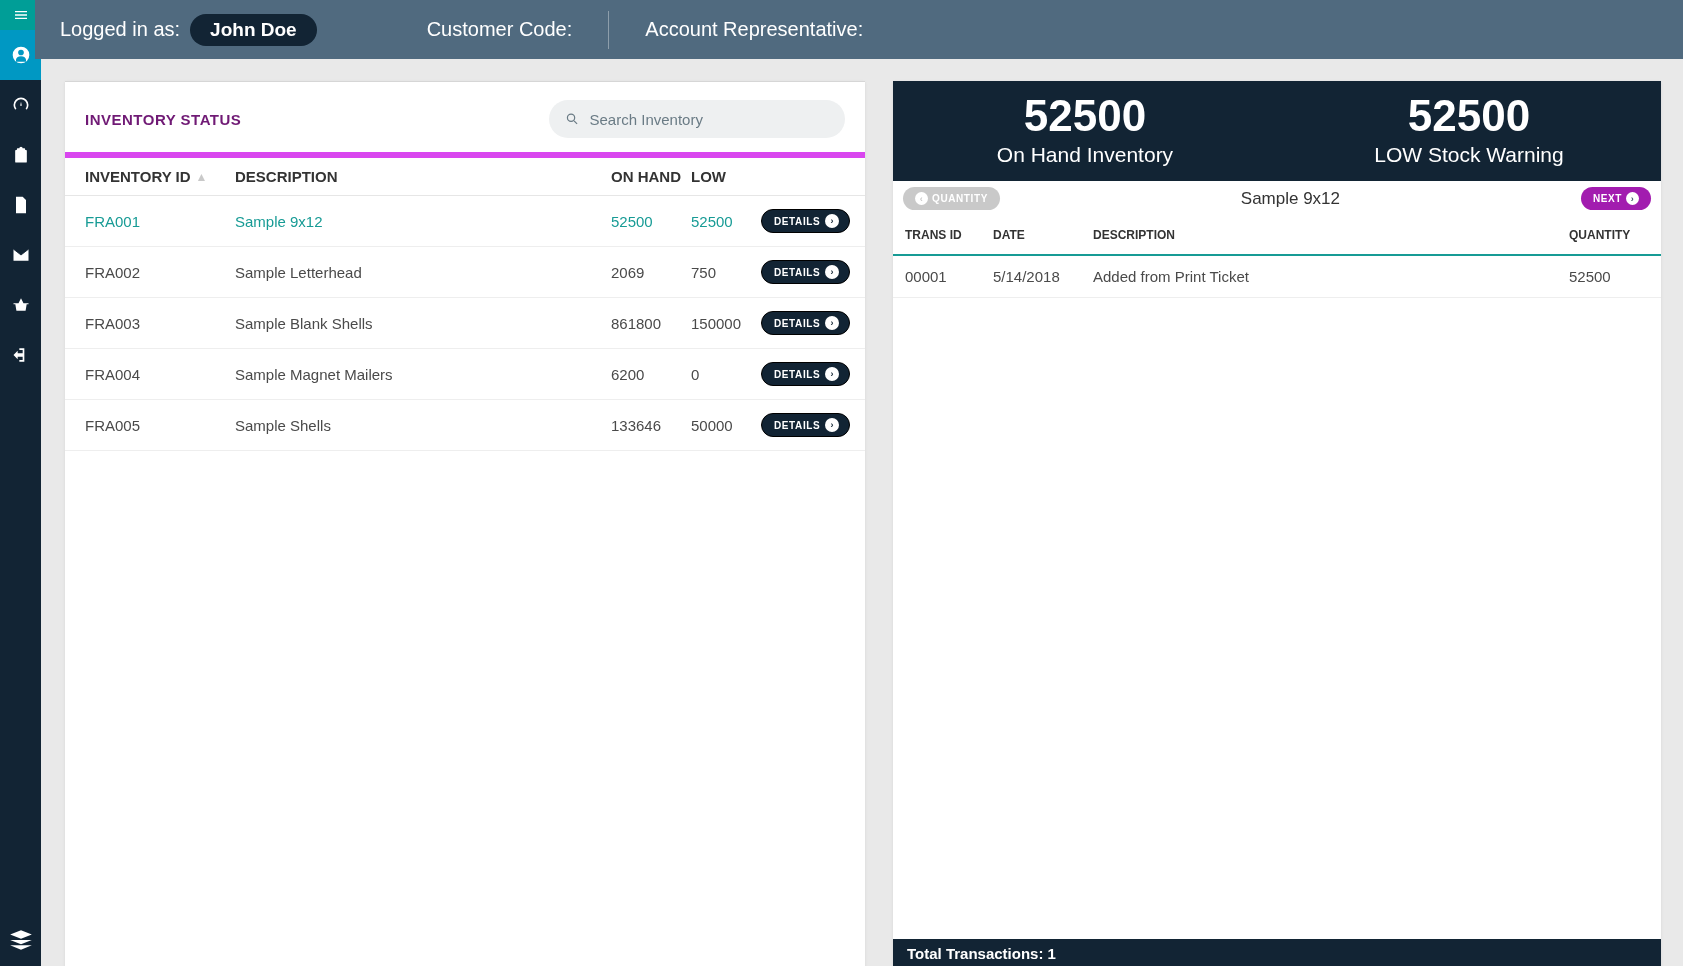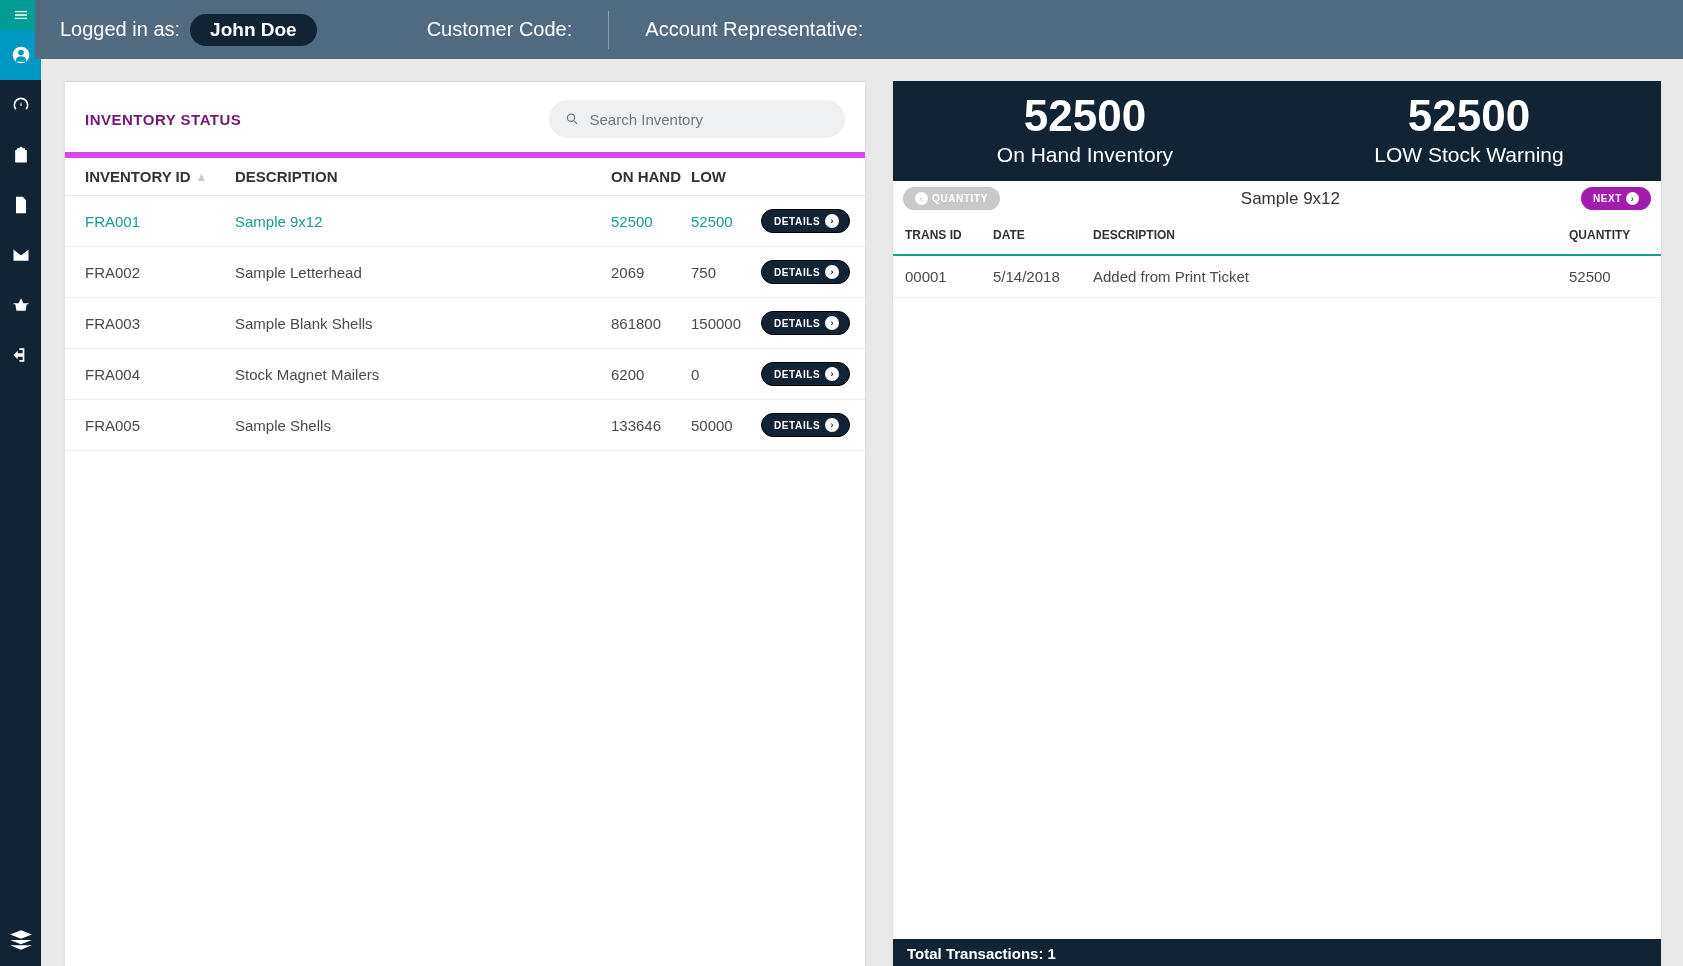--- a/index.html
+++ b/index.html
@@ -180,21 +180,21 @@
           </div>
           <div class="inv-row">
             <div class="col-id">FRA003</div>
             <div class="col-desc">Sample Blank Shells</div>
             <div class="col-onhand">861800</div>
             <div class="col-low">150000</div>
             <div class="col-act"><span class="details-btn">DETAILS <span class="chev">›</span></span></div>
           </div>
           <div class="inv-row">
             <div class="col-id">FRA004</div>
-            <div class="col-desc">Stock Magnet Mailers</div>
+            <div class="col-desc">Sample Magnet Mailers</div>
             <div class="col-onhand">6200</div>
             <div class="col-low">0</div>
             <div class="col-act"><span class="details-btn">DETAILS <span class="chev">›</span></span></div>
           </div>
           <div class="inv-row">
             <div class="col-id">FRA005</div>
             <div class="col-desc">Sample Shells</div>
             <div class="col-onhand">133646</div>
             <div class="col-low">50000</div>
             <div class="col-act"><span class="details-btn">DETAILS <span class="chev">›</span></span></div>

